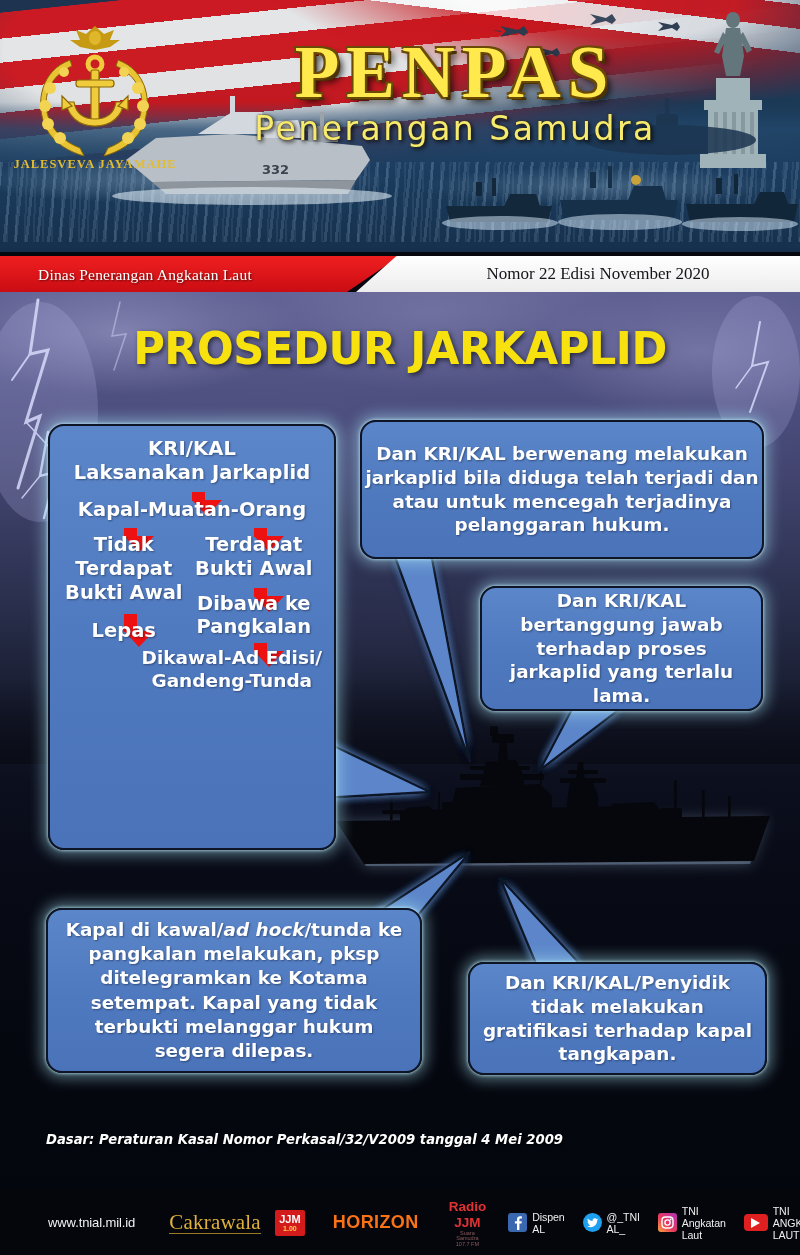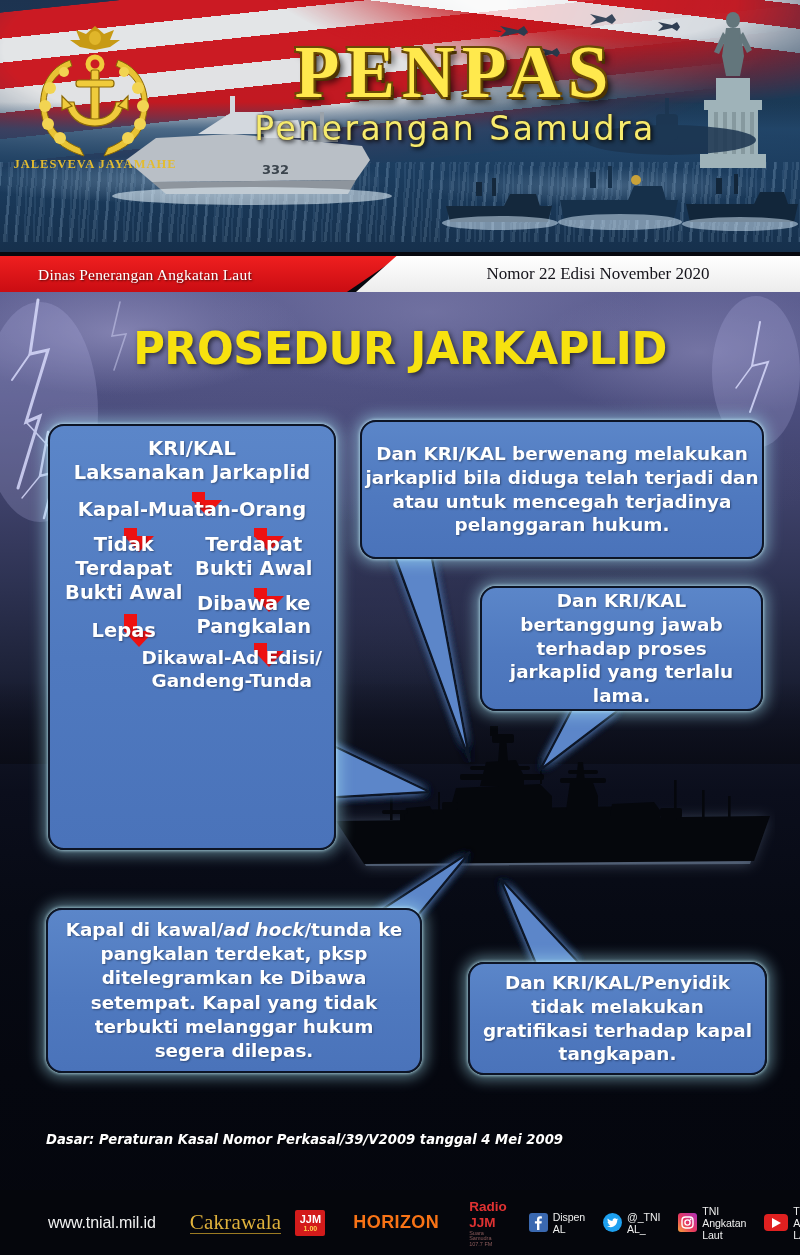--- a/index.html
+++ b/index.html
@@ -228,21 +228,21 @@
   }
 
   
   #footer {
     position:absolute; left:0; top:1190px; width:800px; height:65px;
     background:#05060c;
     display:flex; align-items:center;
     padding-left:48px; gap:0px;
   }
   .f-item { display:flex; align-items:center; height:30px; }
-  .f-web { color:#f2f2f2; font-size:16px; letter-spacing:-.1px;text-align:right; }
+  .f-web { color:#f2f2f2; font-size:13px; letter-spacing:-.1px;text-align:right; }
   .f-cakrawala {
     font-family:"Liberation Serif", serif; font-size:21px; color:#e0b23c;
     letter-spacing:.2px; border-bottom:1.5px solid #9b7a22; line-height:1.05;
     position:relative;
   }
   .f-jjm {
     background:#d31b1b; color:#ffe35c; font-size:10px; font-weight:bold;
     width:30px; height:26px; display:flex; flex-direction:column;
     align-items:center; justify-content:center; line-height:1.0; border-radius:2px;
   }
@@ -574,28 +574,28 @@
 
   <div class="bubble" id="bubble-1">
     <span>Dan KRI/KAL berwenang melakukan jarkaplid bila diduga telah terjadi dan atau untuk mencegah terjadinya pelanggaran hukum.</span>
   </div>
 
   <div class="bubble" id="bubble-2">
     <span>Dan KRI/KAL bertanggung jawab terhadap proses jarkaplid yang terlalu lama.</span>
   </div>
 
   <div class="bubble" id="bubble-3">
-    <span><span>Kapal di kawal/</span><span class="ital">ad hock</span><span>/tunda ke pangkalan terdekat, pksp ditelegramkan ke Dibawa setempat. Kapal yang tidak terbukti melanggar hukum segera dilepas.</span></span>
+    <span><span>Kapal di kawal/</span><span class="ital">ad hock</span><span>/tunda ke pangkalan melakukan, pksp ditelegramkan ke Kotama setempat. Kapal yang tidak terbukti melanggar hukum segera dilepas.</span></span>
   </div>
 
   <div class="bubble" id="bubble-4">
     <span>Dan KRI/KAL/Penyidik tidak melakukan gratifikasi terhadap kapal tangkapan.</span>
   </div>
 
-  <div id="dasar">Dasar: Peraturan Kasal Nomor Perkasal/39/V2009 tanggal 4 Mei 2009</div>
+  <div id="dasar">Dasar: Peraturan Kasal Nomor Perkasal/32/V2009 tanggal 4 Mei 2009</div>
 
   <div id="footer">
 
     <div class="f-item" style="margin-right:34px;">
       <span class="f-web">www.tnial.mil.id</span>
     </div>
 
     <div class="f-item" style="margin-right:14px;">
       <span class="f-cakrawala">Cakrawala</span>
     </div>
@@ -604,21 +604,21 @@
       <span class="f-jjm">
         <b>JJM</b>
         <s>1.00</s>
       </span>
     </div>
 
     <div class="f-item" style="margin-right:30px;">
       <span class="f-horizon">HORIZON</span>
     </div>
 
-    <div class="f-item f-radio" style="margin-right:22px;">
+    <div class="f-item f-radio" style="margin-right:22px;text-align:center;">
       <span style="display:block;">
         <b>Radio JJM</b>
         <s>Suara Samudra 107.7 FM</s>
       </span>
     </div>
 
     <div class="f-item f-soc" style="margin-right:18px;">
       <span class="ic ic-fb">
         <svg width="12" height="14" viewBox="0 0 12 14">
             <path fill="#fff" d="M7.4 14V7.6h2.1l.3-2.4H7.4V3.7c0-.7.2-1.2 1.2-1.2h1.3V.4C9.6.3 8.9.3 8 .3 6.2.3 5 1.4 5 3.4v1.8H2.9v2.4H5V14z"></path>

